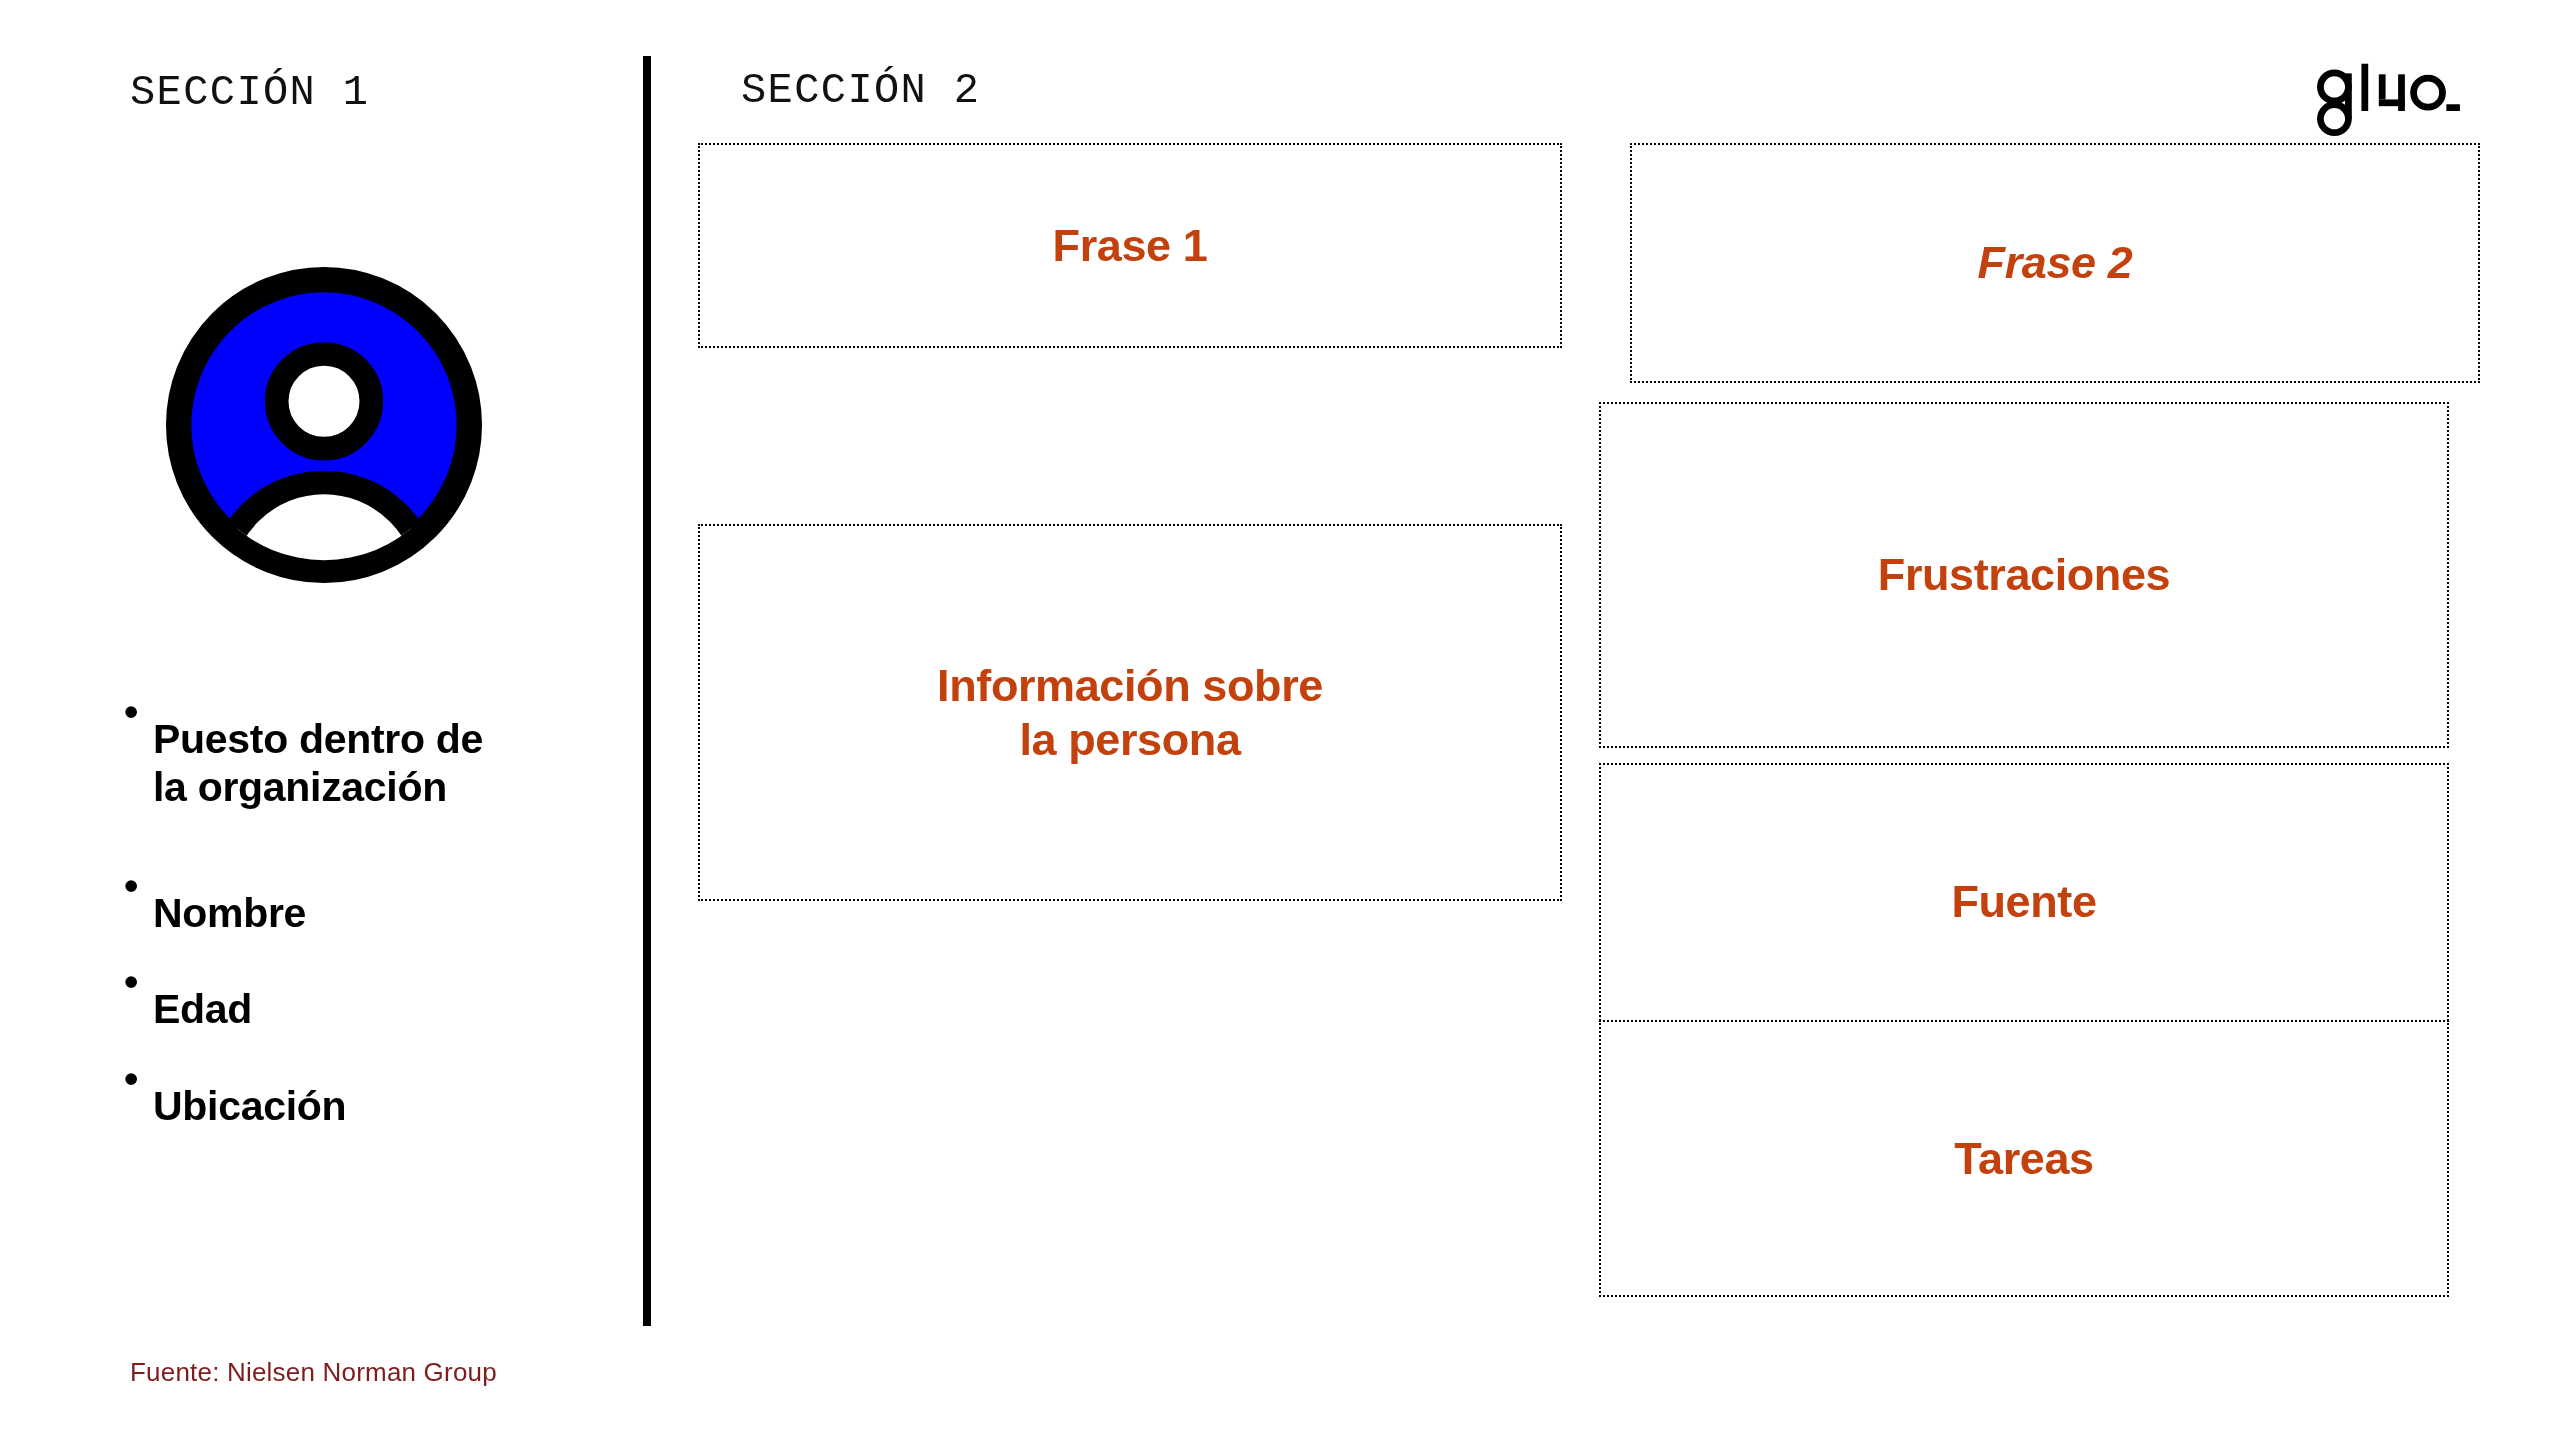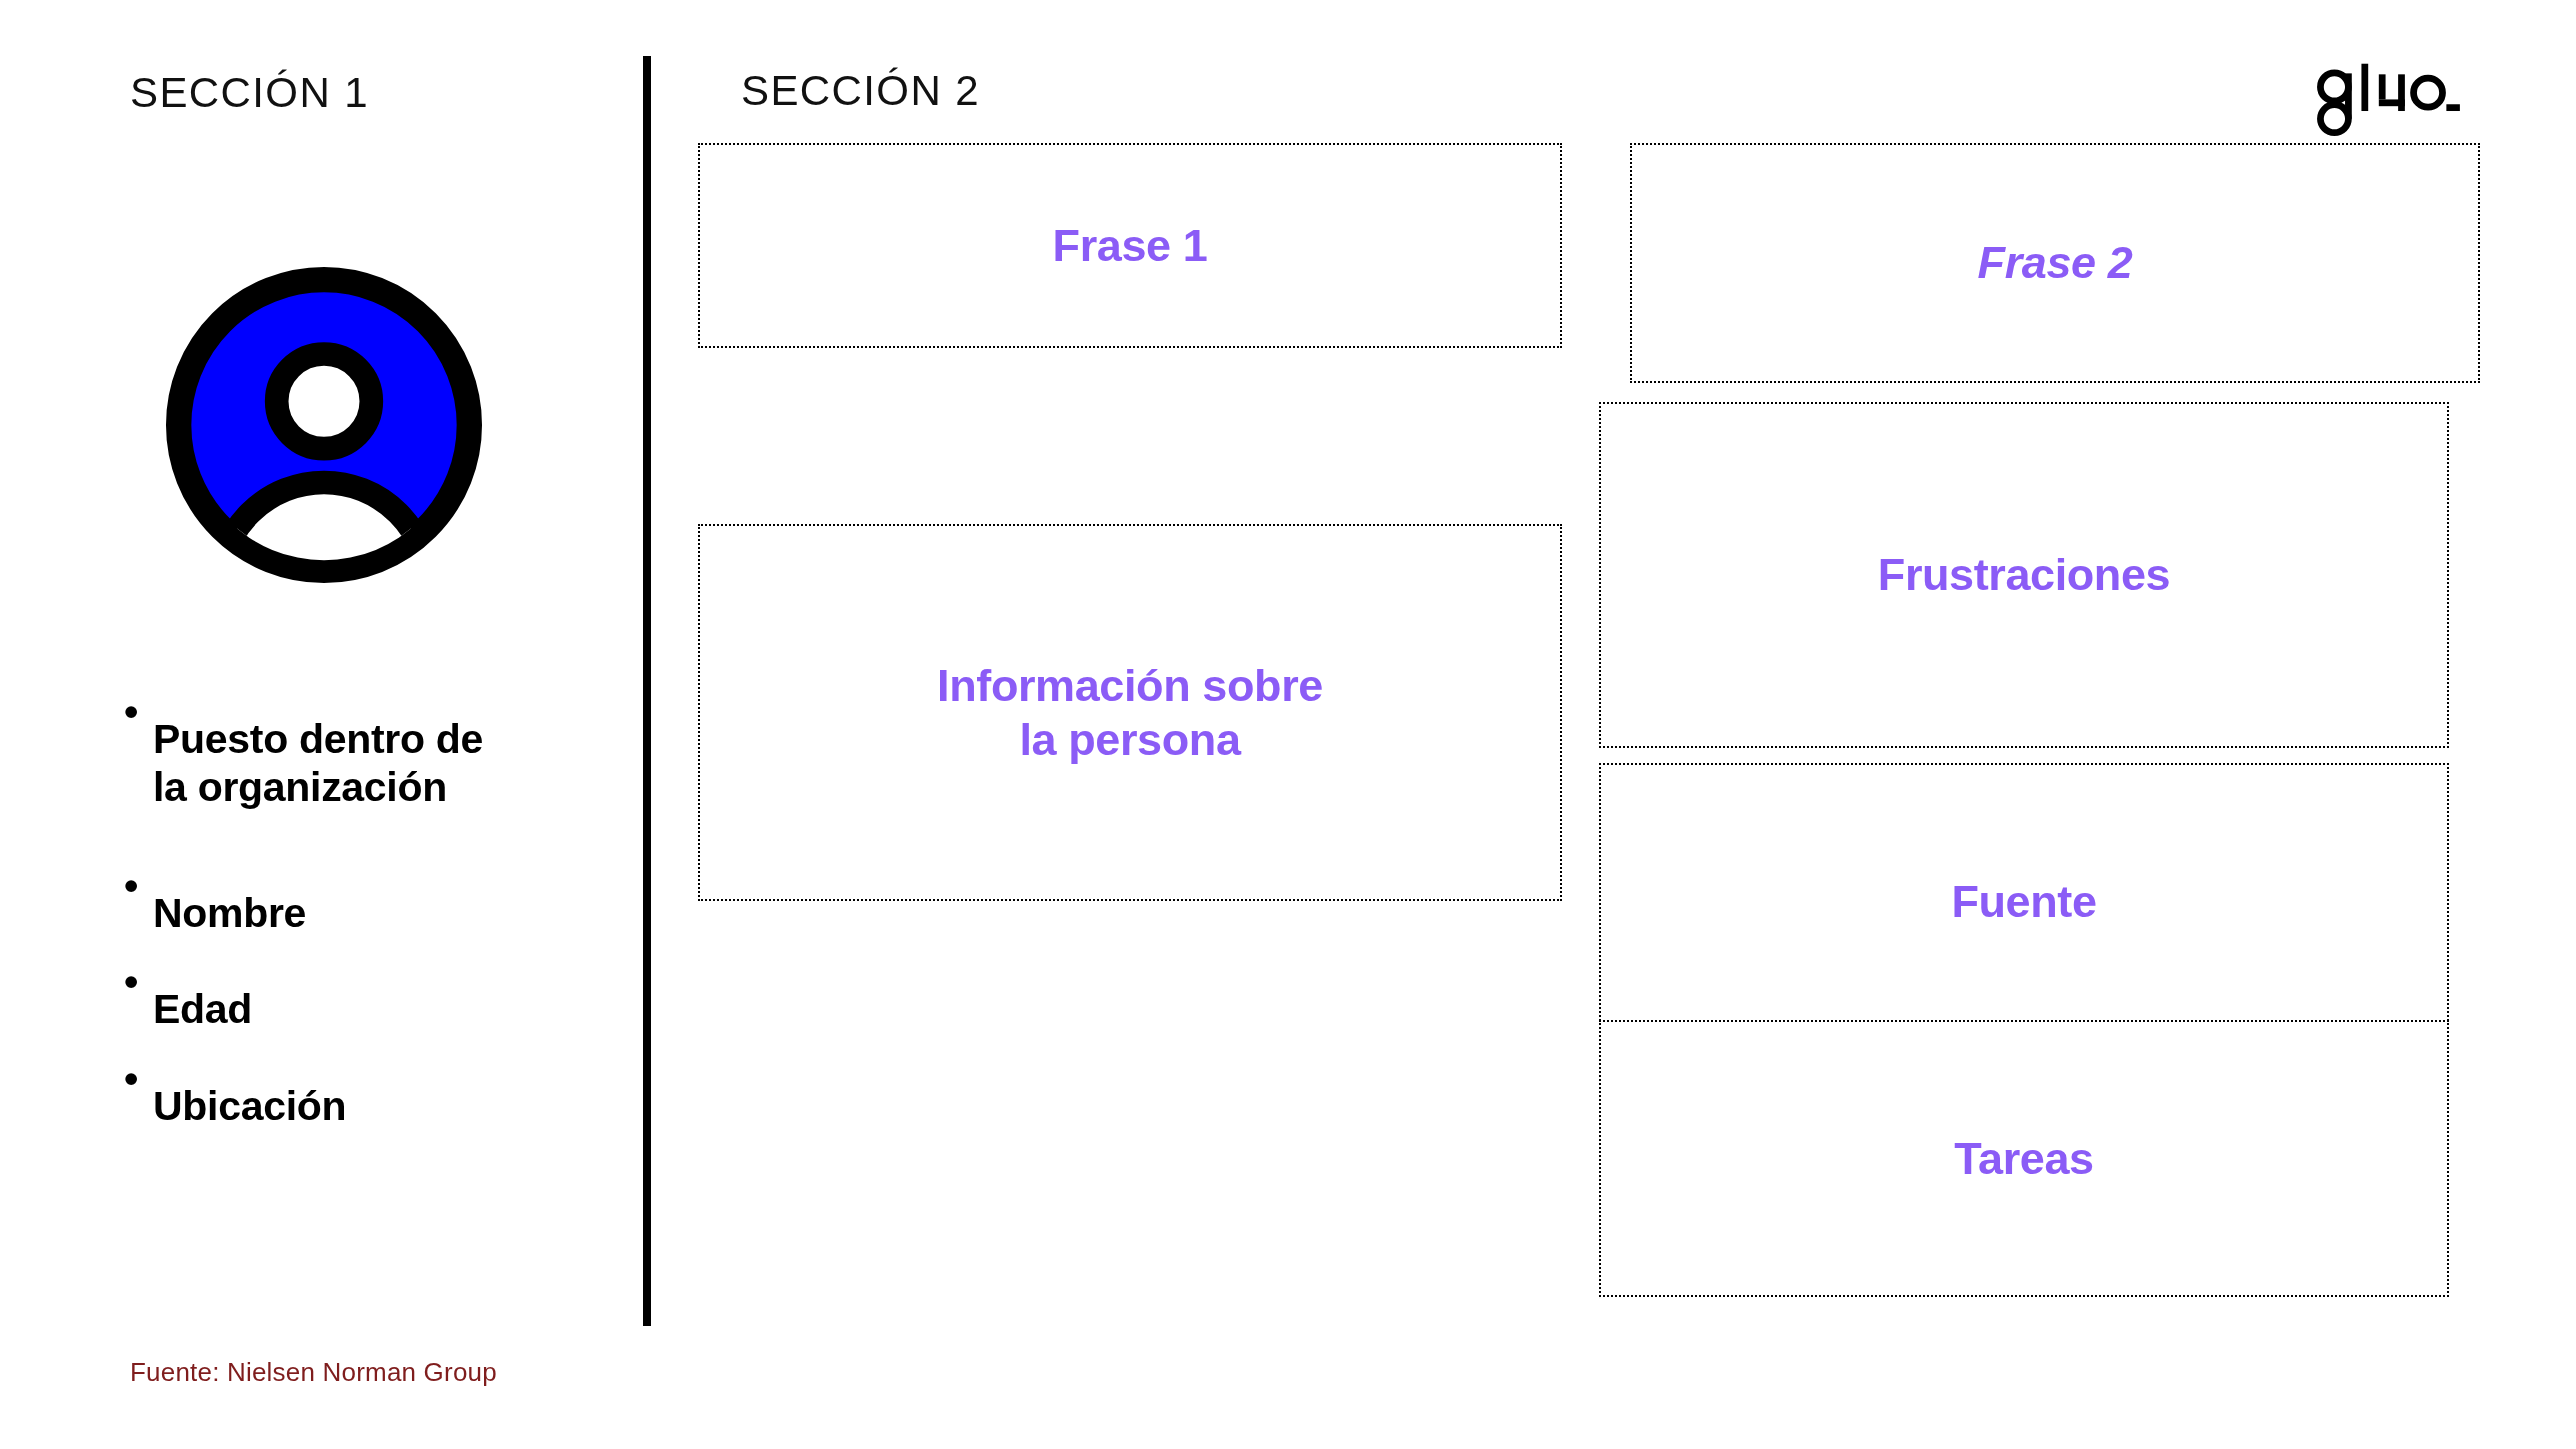--- a/index.html
+++ b/index.html
@@ -16,21 +16,21 @@
     position: relative;
     width: 2576px;
     height: 1450px;
     background: #ffffff;
     overflow: hidden;
   }
 
   
   .section-heading {
     position: absolute;
-    font-family: Liberation Sans, sans-serif;
+    font-family: Liberation Mono, monospace;
     font-weight: 300;
     font-size: 42px;
     letter-spacing: 1.4px;
     color: #111111;
     white-space: nowrap;
     line-height: 1;
   }
   #heading-1 { left: 130px; top: 72px; }
   #heading-2 { left: 698px; top: 70px; margin-left: 43px; }
 
@@ -114,21 +114,21 @@
     display: flex;
     align-items: center;
     justify-content: center;
     background: #ffffff;
   }
   .box-label {
     font-family: "Liberation Sans", sans-serif;
     font-weight: bold;
     font-size: 45px;
     line-height: 1.18;
-    color: #8b5cf6;
+    color: #c2410c;
     text-align: center;
     letter-spacing: -0.4px;
     white-space: pre-line;
   }
 
   
   #box-frase-1         { left: 698px; top: 143px;  width: 864px; height: 205px; }
   #box-informacion     { left: 698px; top: 524px;  width: 864px; height: 377px; }
   #box-consideraciones { left: 698px; top: 915px;  width: 864px; height: 413px; }
 

